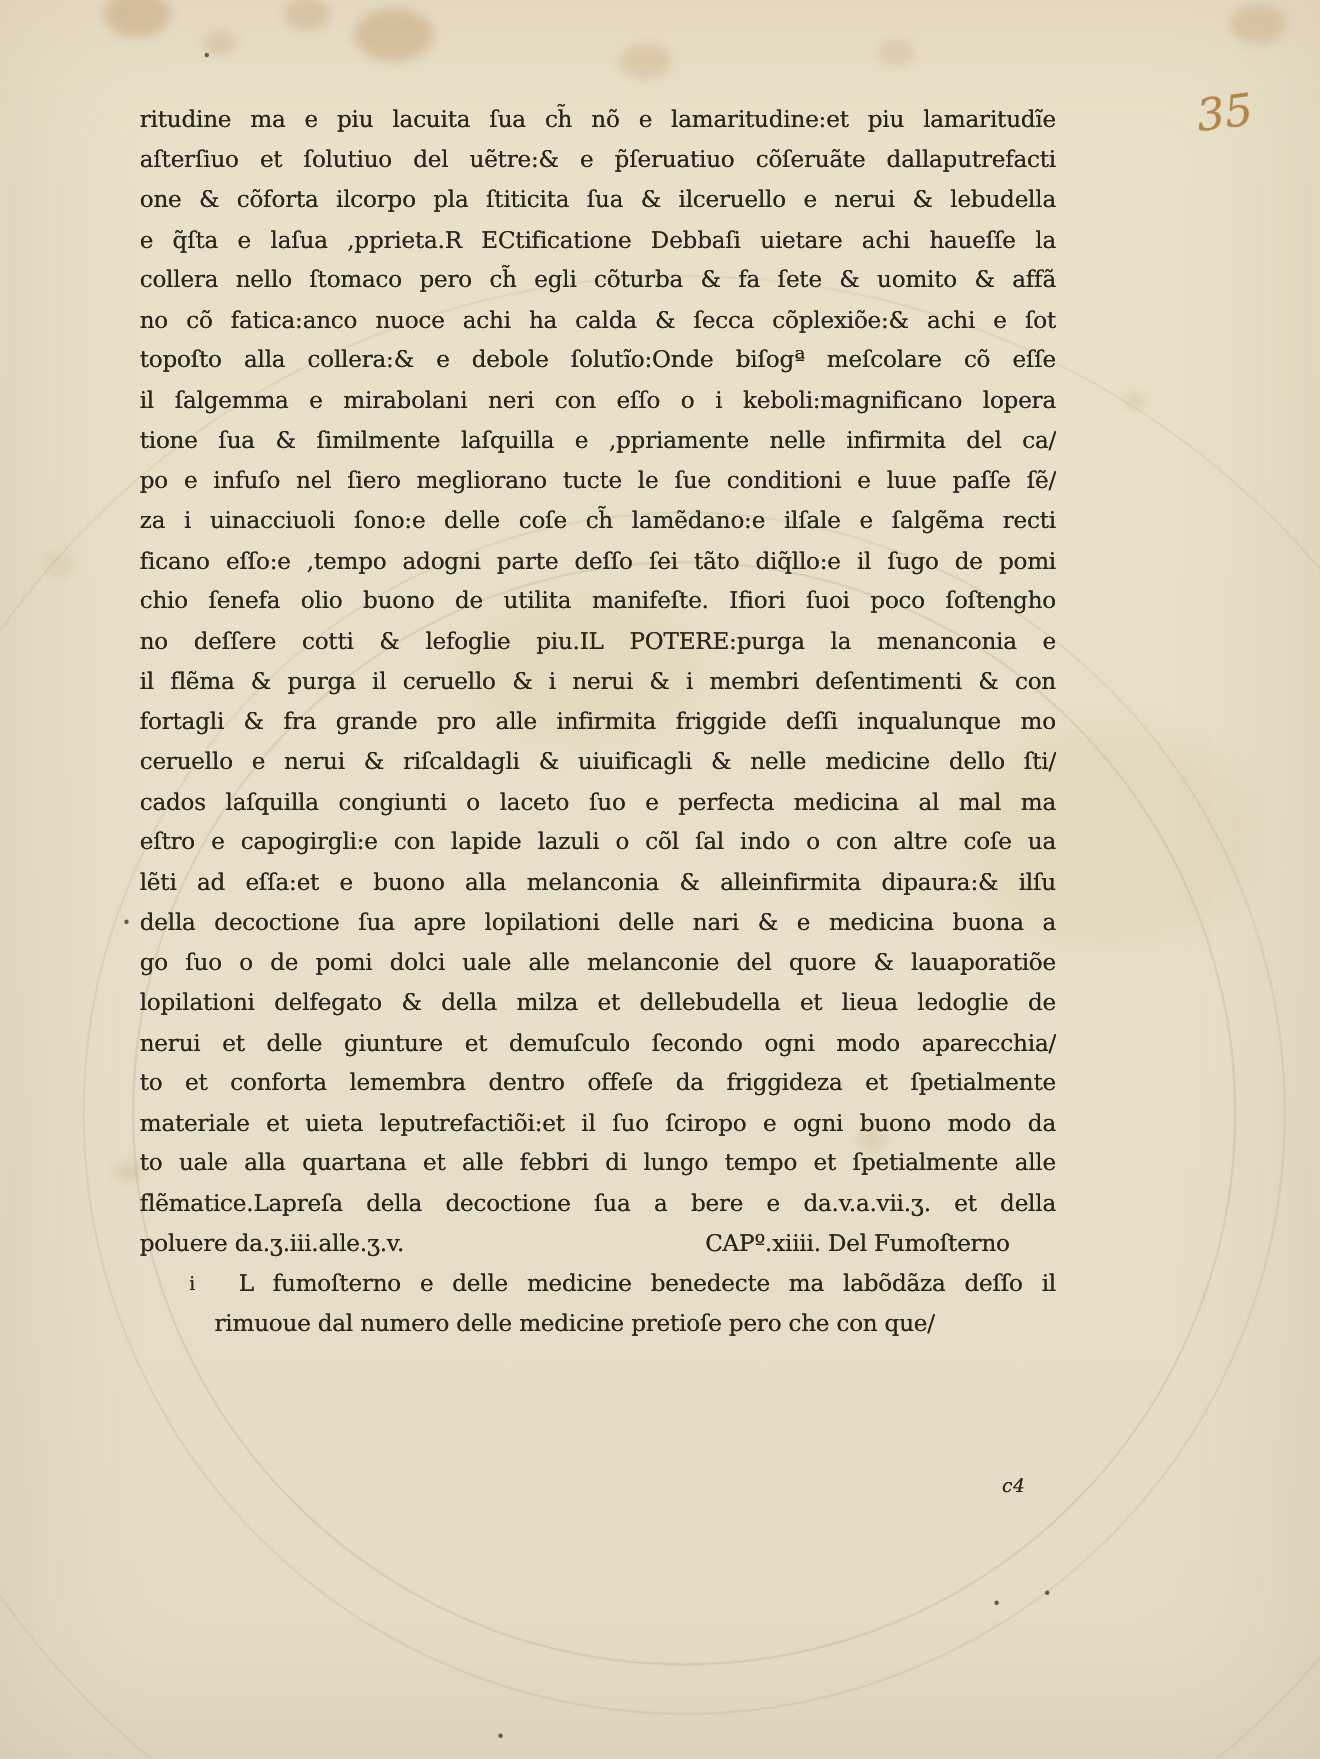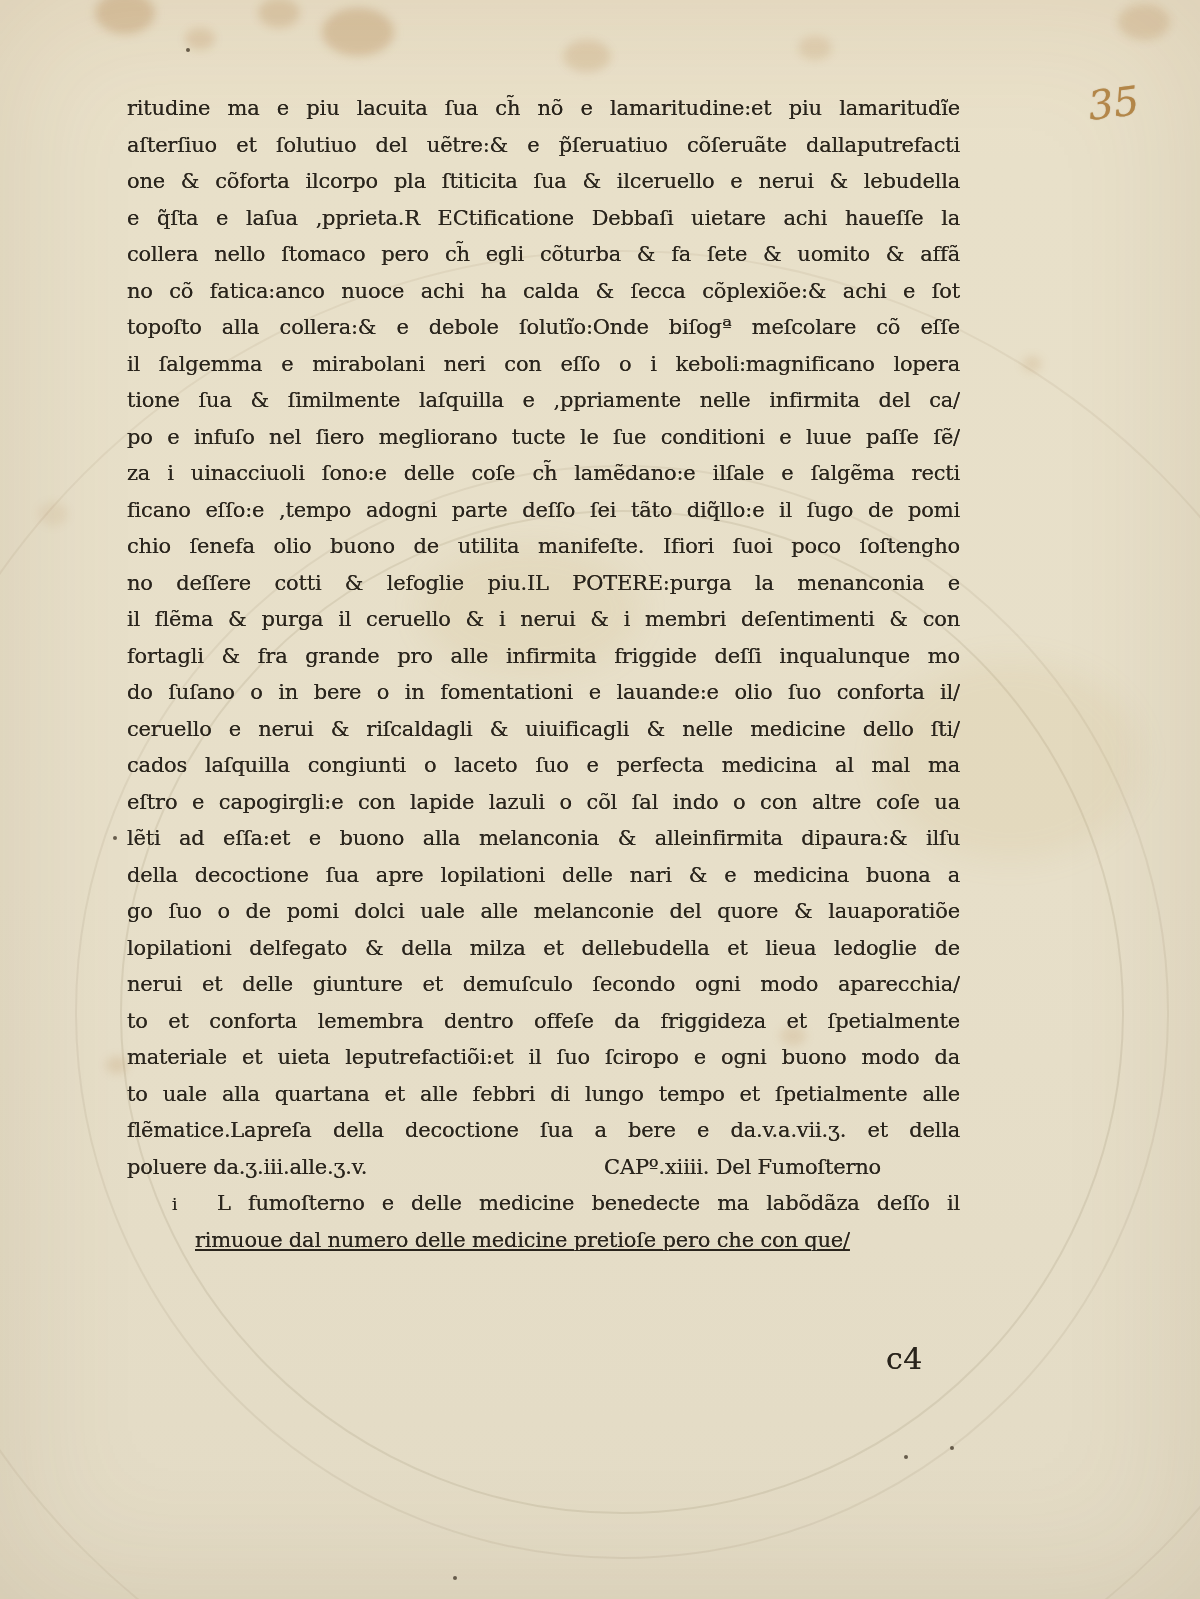--- a/index.html
+++ b/index.html
@@ -35,32 +35,33 @@
     text-shadow: 0 0 0.6px rgba(30,24,16,0.75);
   }
   .line {
     height:36.5px; line-height:36.5px;
     text-align:justify; text-align-last:justify;
     overflow:hidden; white-space:normal;
   }
   .chapter-line {
     display:flex; text-align:right; text-align-last:auto;
   }
-  .chapter-heading { margin-left:auto; margin-right:79px; }
+  .chapter-heading { margin-left:auto; margin-right:42px; }
   .incipit-1 { position:relative; padding-left:90px; }
   .guide-letter {
     position:absolute; left:45px; top:1px;
     font-size:17px; line-height:36.5px;
   }
-  .incipit-2 { text-align:left; text-align-last:auto; padding-left:68px;text-decoration:underline; }
+  .incipit-2 { text-align:left; text-align-last:auto; padding-left:68px; }
 
   .signature {
-    position:absolute; left:886px; top:1341px;
-    font-size:30px; letter-spacing:0.5px;
+    position:absolute; left:911px; top:1341px;
+    font-size:17px; letter-spacing:0.5px;
     text-shadow: 0 0 0.6px rgba(30,24,16,0.75);
+    font-style: italic;
   }
   .folio {
     position:absolute; left:1088px; top:80px;
     font-size:40px; font-style:italic;
     color:#b5884a; transform:rotate(-7deg);
     text-shadow:0 0 1px rgba(160,115,55,0.5);
   }
 </style>
 </head>
 <body>
@@ -103,21 +104,20 @@
     <div class="line">topoſto alla collera:&amp; e debole ſolutĩo:Onde biſogª meſcolare cõ eſſe</div>
     <div class="line">il ſalgemma e mirabolani neri con eſſo o i keboli:magnificano lopera</div>
     <div class="line">tione ſua &amp; ſimilmente laſquilla e ,ppriamente nelle infirmita del ca/</div>
     <div class="line">po e infuſo nel ſiero megliorano tucte le ſue conditioni e luue paſſe ſẽ/</div>
     <div class="line">za i uinacciuoli ſono:e delle coſe ch̃ lamẽdano:e ilſale e ſalgẽma recti</div>
     <div class="line">ficano eſſo:e ,tempo adogni parte deſſo ſei tãto diq̃llo:e il ſugo de pomi</div>
     <div class="line">chio ſenefa olio buono de utilita manifeſte. Ifiori ſuoi poco ſoſtengho</div>
     <div class="line">no deſſere cotti &amp; lefoglie piu.IL POTERE:purga la menanconia e</div>
     <div class="line">il flẽma &amp; purga il ceruello &amp; i nerui &amp; i membri deſentimenti &amp; con</div>
     <div class="line">fortagli &amp; fra grande pro alle infirmita friggide deſſi inqualunque mo</div>
-    <div class="line">do ſuſano o in bere o in fomentationi e lauande:e olio ſuo conforta il/</div>
     <div class="line">ceruello e nerui &amp; riſcaldagli &amp; uiuificagli &amp; nelle medicine dello ſti/</div>
     <div class="line">cados laſquilla congiunti o laceto ſuo e perfecta medicina al mal ma</div>
     <div class="line">eſtro e capogirgli:e con lapide lazuli o cõl ſal indo o con altre coſe ua</div>
     <div class="line">lẽti ad eſſa:et e buono alla melanconia &amp; alleinfirmita dipaura:&amp; ilſu</div>
     <div class="line">della decoctione ſua apre lopilationi delle nari &amp; e medicina buona a</div>
     <div class="line">go ſuo o de pomi dolci uale alle melanconie del quore &amp; lauaporatiõe</div>
     <div class="line">lopilationi delfegato &amp; della milza et dellebudella et lieua ledoglie de</div>
     <div class="line">nerui et delle giunture et demuſculo ſecondo ogni modo aparecchia/</div>
     <div class="line">to et conforta lemembra dentro offeſe da friggideza et ſpetialmente</div>
     <div class="line">materiale et uieta leputrefactiõi:et il ſuo ſciropo e ogni buono modo da</div>

